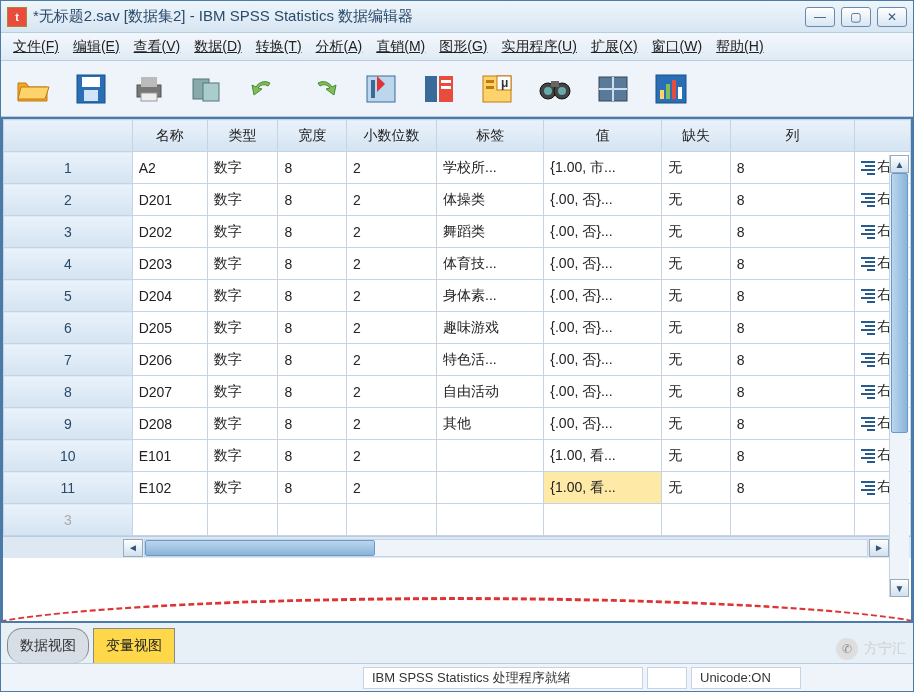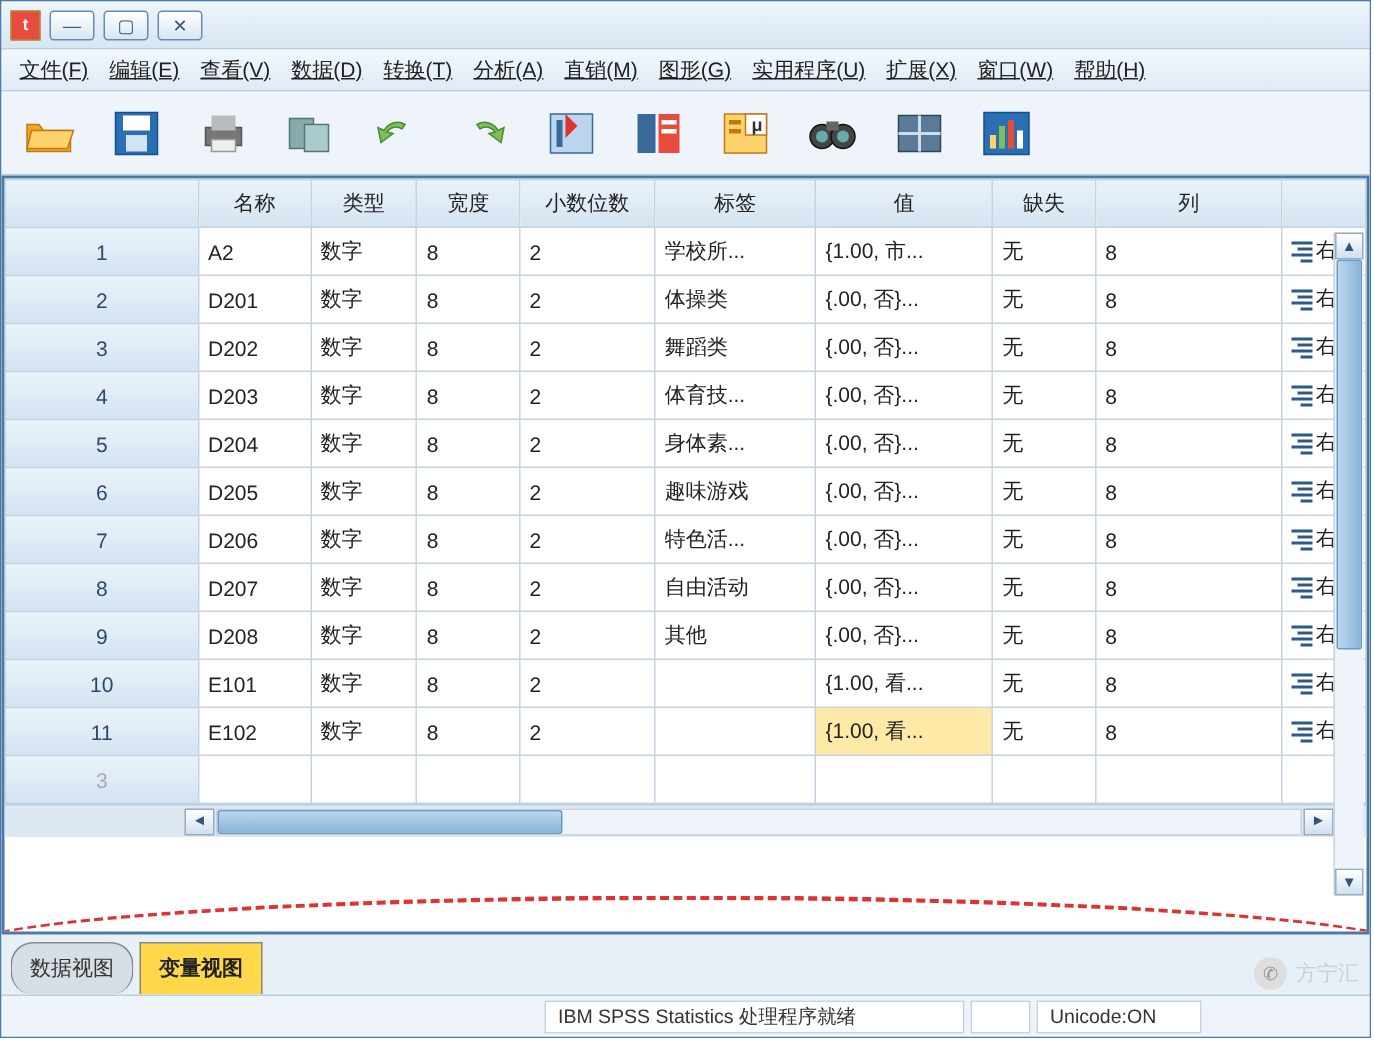--- a/index.html
+++ b/index.html
@@ -24,38 +24,39 @@
 .align-icon span{display:block;height:2px;background:#2a5a8a;margin:2px 0}
 .hl-cell { background:#ffe9a6 !important; }
 .emptyrow td { color:#aaa; }
 .hscroll { height:22px; background:#dde8f3; display:flex; align-items:center; border-top:1px solid #b8cde0; }
 .hscroll .arrow{width:20px;height:18px;border:1px solid #9ab;background:linear-gradient(#fff,#cfe0ef);display:flex;align-items:center;justify-content:center;font-size:10px;color:#357}
 .hscroll .track{flex:1;height:18px;background:#eef4fa;border:1px solid #c4d4e4;position:relative;margin:0 1px}
 .hscroll .thumb{position:absolute;left:0;top:0;height:16px;width:230px;background:linear-gradient(#bcd6ee,#8ab4d8);border:1px solid #6a9aca;border-radius:2px}
 .tabs { height:40px; display:flex; align-items:flex-end; padding:4px 6px 0; gap:4px; background:#e8f0f7; }
 .tab { padding:8px 12px; border:1px solid #888; border-bottom:none; font-size:14px; }
 .tab.inactive { background:#d7dee5; color:#333;border-radius:15px; }
-.tab.active { background:#ffd84a; color:#222; font-weight:bold; }
+.tab.active { background:#ffd84a; color:#222; font-weight:normal; }
 .statusbar { height:28px; border-top:1px solid #b8cde0; background:#eef4fa; display:flex; align-items:center; font-size:13px; color:#333; }
 .statusbar .cell{border:1px solid #c4d4e4;height:22px;display:flex;align-items:center;padding:0 8px;margin:0 2px;background:#fff}
 .annot { position:absolute; pointer-events:none; border:3px dashed #d33; border-radius:50%/50%; }
 .wm { position:absolute; right:10px; bottom:34px; display:flex; align-items:center; gap:6px; color:#ccc; font-size:14px; opacity:.9; }
 .wm-ico{width:22px;height:22px;border-radius:50%;background:#ddd;display:flex;align-items:center;justify-content:center;color:#888;font-size:12px}
 .vscroll{position:absolute;right:2px;top:36px;bottom:24px;width:20px;background:#dde8f3;border-left:1px solid #c4d4e4;display:flex;flex-direction:column}
 .vscroll .arrow{height:18px;border:1px solid #9ab;background:linear-gradient(#fff,#cfe0ef);display:flex;align-items:center;justify-content:center;font-size:10px;color:#357}
 .vscroll .vtrack{flex:1;position:relative;background:#eef4fa}
 .vscroll .vthumb{position:absolute;left:1px;right:1px;top:0;height:260px;background:linear-gradient(90deg,#bcd6ee,#8ab4d8);border:1px solid #6a9aca;border-radius:2px}
 </style>
 </head>
 <body>
 
 <div class="window">
 
   <div class="titlebar">
     <div class="app-icon">t</div>
+    <div class="title">*无标题2.sav [数据集2] - IBM SPSS Statistics 数据编辑器</div>
     <div class="winbtns">
       <div class="winbtn">—</div>
       <div class="winbtn">▢</div>
       <div class="winbtn">✕</div>
     </div>
   </div>
 
   <div class="menubar">
     <div class="menuitem">文件(F)</div>
     <div class="menuitem">编辑(E)</div>

